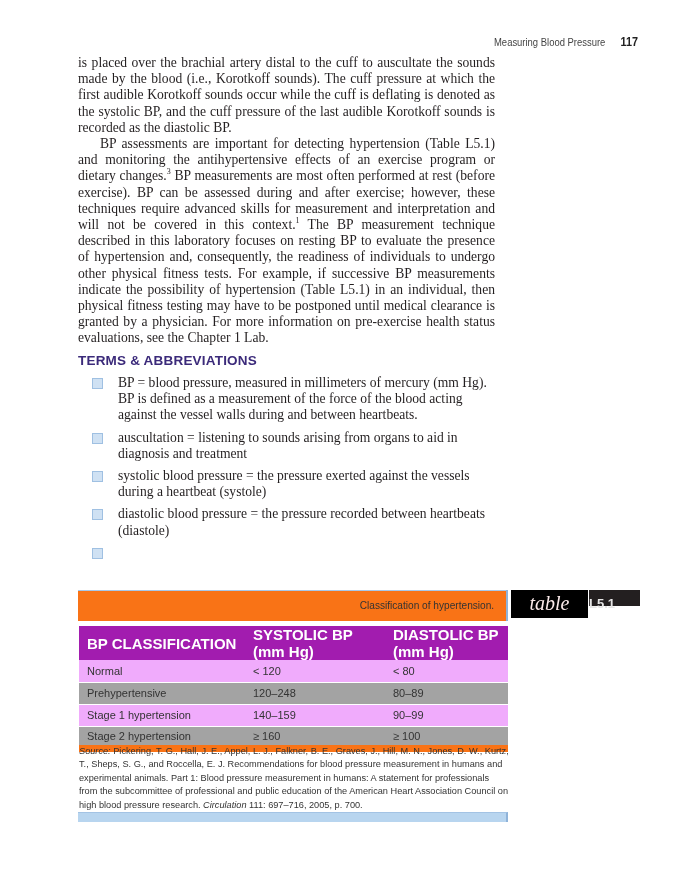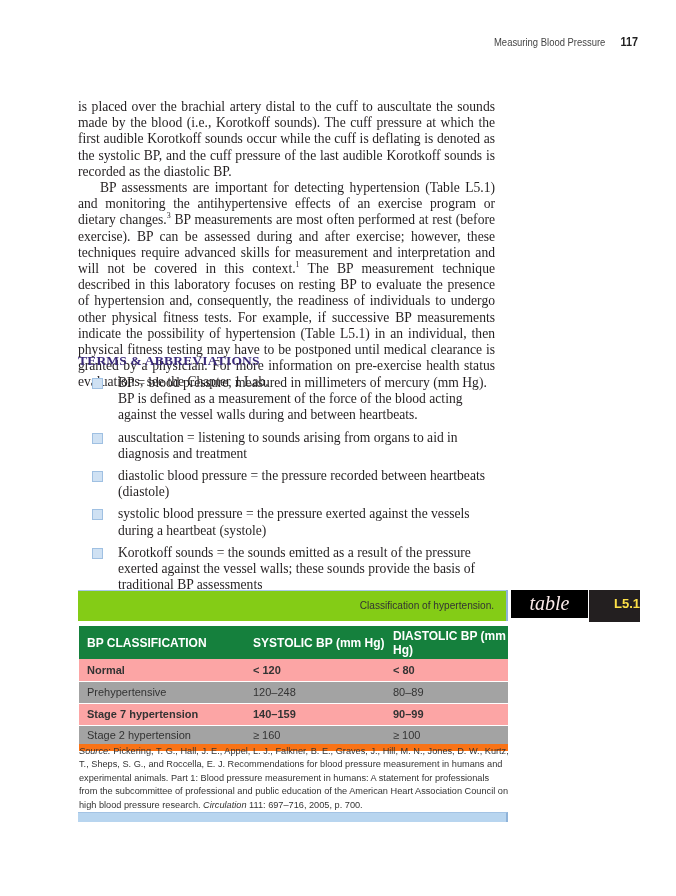--- a/index.html
+++ b/index.html
@@ -1,35 +1,35 @@
 <!DOCTYPE html>
 <html><head>
 <meta charset="utf-8">
 <style>
   * { margin:0; padding:0; box-sizing:border-box; }
   html, body { width:676px; height:896px; background:#ffffff; overflow:hidden; }
   body { position:relative; font-family:"Liberation Serif", serif; color:#231f20; }
   .running-head { position:absolute; top:35px; right:38px; font-family:"Liberation Sans", sans-serif; font-size:10.5px; color:#444; transform:scaleX(0.9); transform-origin:right; }
   .running-head .page-num { font-weight:bold; font-size:12px; color:#222; margin-left:14px; }
-  .body-text { position:absolute; left:78px; width:417px; top:55px; font-size:13.6px; line-height:16.2px; text-align:justify;margin-top:44px; }
+  .body-text { position:absolute; left:78px; width:417px; top:55px; font-size:13.6px; line-height:16.2px; text-align:justify; }
   .body-text p { margin:0; }
   .body-text p.indent { text-indent:22px; }
   sup { font-size:8px; vertical-align:super; line-height:0; }
-  .terms-heading { position:absolute; left:78px; top:353px; font-family:Liberation Serif, serif; font-weight:bold; font-size:13.5px; color:#3b2a7a; letter-spacing:0.2px; }
+  .terms-heading { position:absolute; left:78px; top:353px; font-family:Liberation Sans, sans-serif; font-weight:bold; font-size:13.5px; color:#3b2a7a; letter-spacing:0.2px; }
   .terms-list { position:absolute; left:92px; top:375px; width:410px; list-style:none; font-size:13.6px; line-height:16.2px; }
   .terms-list li { position:relative; padding-left:26px; margin-bottom:6px; }
   .terms-list .bullet { position:absolute; left:0; top:3px; width:11px; height:11px; background:#cfe1f3; border:1px solid #9fc0e2; }
-  .table-caption-bar { position:absolute; left:78px; top:590px; width:430px; height:31px; background:#84cc16; border-right:2px solid #8fb3d9; box-shadow: inset 0 1px 0 #a9c8e8; }
+  .table-caption-bar { position:absolute; left:78px; top:590px; width:430px; height:31px; background:#f97316; border-right:2px solid #8fb3d9; box-shadow: inset 0 1px 0 #a9c8e8; }
   .table-caption-text { position:absolute; right:12px; top:9px; font-family:"Liberation Sans", sans-serif; font-size:11px; color:#333; transform:scaleX(0.92); transform-origin:right; }
   .table-tag { position:absolute; left:511px; top:590px; width:77px; height:28px; background:#000000; color:#fbeaea; font-family:"Liberation Serif", serif; font-style:italic; font-size:20px; text-align:center; line-height:26px; }
-  .table-num { position:absolute; left:589px; top:590px; width:51px; height:32px; background:#231f20; color:#fde047; font-family:"Liberation Sans", sans-serif; font-weight:bold; font-size:13px; text-align:right; line-height:28px; }
+  .table-num { position:absolute; left:589px; top:590px; width:51px; height:16px; background:#231f20; color:#e5e5e5; font-family:"Liberation Sans", sans-serif; font-weight:bold; font-size:13px; text-align:left; line-height:28px; }
   .data-table { position:absolute; left:79px; top:626px; width:429px; border-collapse:collapse; font-family:"Liberation Sans", sans-serif; }
-  .data-table th { background:#15803d; color:#fff; font-size:12px; font-weight:bold; text-align:left; height:33px; padding:0 0 0 8px; transform-origin:left; }
+  .data-table th { background:#a21caf; color:#fff; font-size:15px; font-weight:bold; text-align:left; height:33px; padding:0 0 0 8px; transform-origin:left; }
   .data-table td { font-size:11px; color:#333; height:22px; padding:0 0 0 8px; border-bottom:1px solid #fff; }
-  .data-table tr.odd td { background:#fca5a5;font-weight:bold; }
+  .data-table tr.odd td { background:#f0abfc; }
   .data-table tr.even td { background:#a3a3a3; }
   .data-table tr.last td { border-bottom:7px solid #f97316; }
   .col1 { width:166px; } .col2 { width:140px;margin-left:44px; }
   .source { position:absolute; left:79px; top:745px; width:430px; font-family:Liberation Sans, sans-serif; font-size:9.2px; line-height:13.4px; color:#333; }
   .source i { font-style:italic; }
   .bottom-bar { position:absolute; left:78px; top:812px; width:430px; height:10px; background:#b8d5ef; border-right:2px solid #8fb3d9; border-top:1px solid #a3c3e4; }
 </style>
 </head>
 <body>
 
@@ -41,23 +41,23 @@
 <div class="body-text">
   <p>is placed over the brachial artery distal to the cuff to auscultate the sounds made by the blood (i.e., Korotkoff sounds). The cuff pressure at which the first audible Korotkoff sounds occur while the cuff is deflating is denoted as the systolic BP, and the cuff pressure of the last audible Korotkoff sounds is recorded as the diastolic BP.</p>
   <p class="indent"><span>BP assessments are important for detecting hypertension (Table L5.1) and monitoring the antihypertensive effects of an exercise program or dietary changes.</span><sup>3</sup><span> BP measurements are most often performed at rest (before exercise). BP can be assessed during and after exercise; however, these techniques require advanced skills for measurement and interpretation and will not be covered in this context.</span><sup>1</sup><span> The BP measurement technique described in this laboratory focuses on resting BP to evaluate the presence of hypertension and, consequently, the readiness of individuals to undergo other physical fitness tests. For example, if successive BP measurements indicate the possibility of hypertension (Table L5.1) in an individual, then physical fitness testing may have to be postponed until medical clearance is granted by a physician. For more information on pre-exercise health status evaluations, see the Chapter 1 Lab.</span></p>
 </div>
 
 <div class="terms-heading">TERMS &amp; ABBREVIATIONS</div>
 
 <ul class="terms-list">
   <li><span class="bullet"></span><span>BP = blood pressure, measured in millimeters of mercury (mm Hg). BP is defined as a measurement of the force of the blood acting against the vessel walls during and between heartbeats.</span></li>
   <li><span class="bullet"></span><span>auscultation = listening to sounds arising from organs to aid in diagnosis and treatment</span></li>
+  <li><span class="bullet"></span><span>systolic blood pressure = the pressure exerted against the vessels during a heartbeat (systole)</span></li>
   <li><span class="bullet"></span><span>diastolic blood pressure = the pressure recorded between heartbeats (diastole)</span></li>
-  <li><span class="bullet"></span><span>systolic blood pressure = the pressure exerted against the vessels during a heartbeat (systole)</span></li>
-  <li><span class="bullet"></span><span>Korotkoff sounds = the sounds emitted as a result of the pressure exerted against the vessel walls; these sounds provide the basis of traditional BP assessments</span></li>
+  <li><span class="bullet"></span></li>
 </ul>
 
 <div class="table-caption-bar">
   <span class="table-caption-text">Classification of hypertension.</span>
 </div>
 <div class="table-tag">table</div>
 <div class="table-num">L5.1</div>
 
 <table class="data-table">
   <thead>
@@ -72,21 +72,21 @@
       <td>Normal</td>
       <td>&lt; 120</td>
       <td>&lt; 80</td>
     </tr>
     <tr class="even">
       <td>Prehypertensive</td>
       <td>120–248</td>
       <td>80–89</td>
     </tr>
     <tr class="odd">
-      <td>Stage 7 hypertension</td>
+      <td>Stage 1 hypertension</td>
       <td>140–159</td>
       <td>90–99</td>
     </tr>
     <tr class="even last">
       <td>Stage 2 hypertension</td>
       <td>≥ 160</td>
       <td>≥ 100</td>
     </tr>
   </tbody>
 </table>

